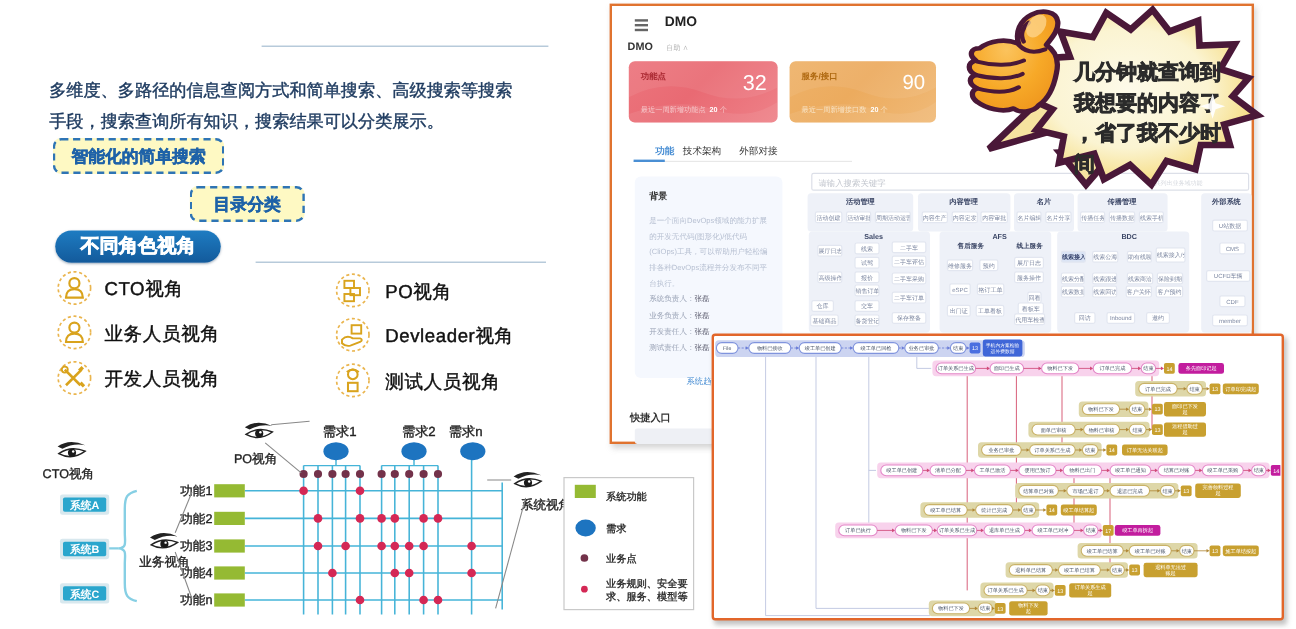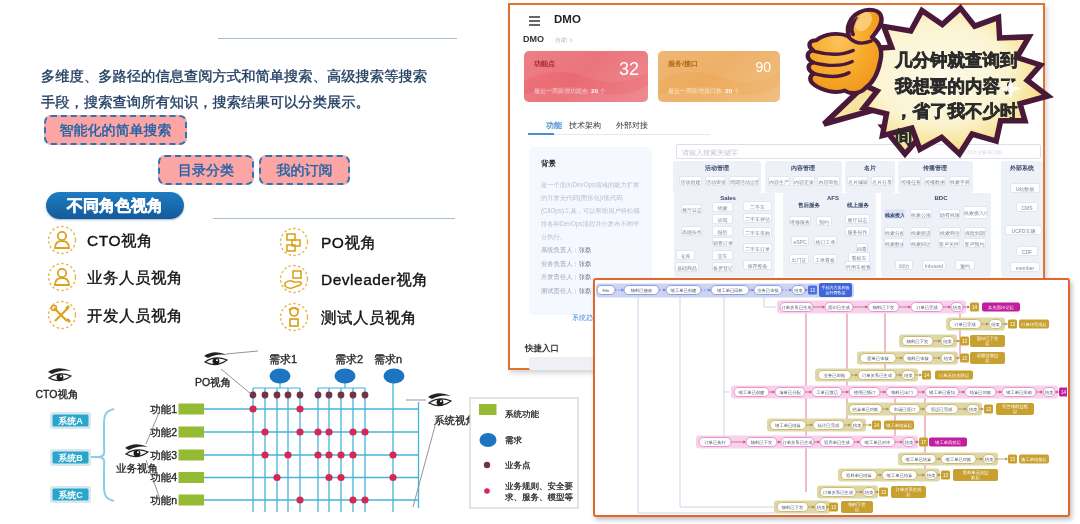--- a/index.html
+++ b/index.html
@@ -1,34 +1,33 @@
 <!DOCTYPE html>
 <html><head><meta charset="utf-8"><style>
 *{margin:0;padding:0;box-sizing:border-box}
 body{font-family:"Liberation Sans",sans-serif;background:#fff}
 #page{position:relative;width:1080px;height:524px;background:#fff;overflow:hidden}
 .abs{position:absolute}
 .pill{background:linear-gradient(180deg,#1e7cc2,#135a9b);border-radius:14px;color:#fff;
   font-weight:bold;font-size:16px;-webkit-text-stroke:.5px #fff;text-align:center;line-height:27px;box-shadow:0 1px 2px rgba(0,40,80,.35)}
 .hline{height:1px;background:#a6bed2}
-.dash{border:2px dashed #2e74b5;border-radius:7px;color:#1e62a8;font-weight:normal;-webkit-text-stroke:.4px #1e62a8;
-  font-size:14px;text-align:center;background:#fca5a5}
+.dash{border:2px dashed #2e74b5;border-radius:7px;color:#1e62a8;font-weight:bold;-webkit-text-stroke:.4px #1e62a8;
+  font-size:14px;text-align:center;background:#fef9c3}
 .rolelabel{font-size:15.5px;color:#111;letter-spacing:.5px;-webkit-text-stroke:.35px #111}
 .chip{position:absolute;background:#fff;border:1px solid #e2e6f0;border-radius:2px;
   color:#7b86a0;font-size:5px;text-align:center;overflow:hidden;white-space:nowrap}
 .ghead{position:absolute;font-size:6px;font-weight:bold;color:#3c4766;text-align:center}
 .gpanel{position:absolute;background:#eef1f8;border-radius:3px}
 </style></head><body>
 <div id="page">
 
 <div class="abs hline" style="left:218px;top:38px;width:239px"></div>
 <div class="abs" style="left:41px;top:63px;width:430px;font-size:14.3px;line-height:26px;color:#1d3a5f;-webkit-text-stroke:.35px #1d3a5f">多维度、多路径的信息查阅方式和简单搜索、高级搜索等搜索<br>手段，搜索查询所有知识，搜索结果可以分类展示。</div>
 <div class="abs dash" style="left:44px;top:115px;width:143px;height:30px;line-height:26px">智能化的简单搜索</div>
 <div class="abs dash" style="left:158px;top:155px;width:96px;height:30px;line-height:26px">目录分类</div>
-<div class="abs dash" style="left:259px;top:155px;width:91px;height:30px;line-height:26px">我的订阅</div>
 <div class="abs pill" style="left:46px;top:192px;width:138px;height:27px">不同角色视角</div>
 <div class="abs hline" style="left:213px;top:218px;width:242px"></div>
 <svg class="abs" style="left:47px;top:225px" width="30" height="30" viewBox="-15 -15 30 30">
       <circle cx="0" cy="0" r="13.5" fill="none" stroke="#eab54e" stroke-width="1.4" stroke-dasharray="2.6 2.2"></circle>
       <circle cx="0" cy="-4" r="4.2" fill="none" stroke="#d9a31d" stroke-width="1.8"></circle>
       <path d="M-7,8 Q-7,1 0,1 Q7,1 7,8 Z" fill="none" stroke="#d9a31d" stroke-width="1.8"></path>
     </svg>
     <div class="abs rolelabel" style="left:87px;top:231px">CTO视角</div>
     <svg class="abs" style="left:279px;top:227px" width="30" height="30" viewBox="-15 -15 30 30">
       <circle cx="0" cy="0" r="13.5" fill="none" stroke="#eab54e" stroke-width="1.4" stroke-dasharray="2.6 2.2"></circle>
@@ -192,21 +191,21 @@
         <div class="abs" style="left:10px;top:8px;font-size:7px;font-weight:bold;color:#a8262f">功能点</div>
         <div class="abs" style="right:9px;top:8px;font-size:18px;color:#fff">32</div>
         <div class="abs" style="left:10px;bottom:6px;font-size:6px;color:#f6c7ca">最近一周新增功能点&nbsp;&nbsp;<b style="color:#fff">20</b> 个</div>
       </div>
 <div class="abs" style="left:148px;top:46px;width:122px;height:51px;border-radius:5px;background:linear-gradient(135deg,#eeb269,#ecab5e 45%,#f0ba78);overflow:hidden">
         <svg width="122" height="51" style="position:absolute;left:0;top:0">
           <path d="M0,30 Q30,14 62,26 T122,22 L122,0 L0,0 Z" fill="rgba(255,255,255,0.07)"></path>
           <path d="M0,44 Q40,30 70,40 T122,34 L122,51 L0,51 Z" fill="rgba(255,255,255,0.08)"></path>
         </svg>
         <div class="abs" style="left:10px;top:8px;font-size:7px;font-weight:bold;color:#b06a12">服务/接口</div>
-        <div class="abs" style="right:9px;top:8px;font-size:14px;color:#fff">90</div>
+        <div class="abs" style="right:9px;top:8px;font-size:17px;color:#fff">90</div>
         <div class="abs" style="left:10px;bottom:6px;font-size:6px;color:#f8e2c2">最近一周新增接口数&nbsp;&nbsp;<b style="color:#fff">20</b> 个</div>
       </div>
 <div class="abs" style="left:36px;top:115px;font-size:8px;font-weight:bold;color:#4a8fd4">功能</div>
 <div class="abs" style="left:59px;top:115px;font-size:8px;color:#333">技术架构</div>
 <div class="abs" style="left:106px;top:115px;font-size:8px;color:#333">外部对接</div>
 <div class="abs" style="left:18px;top:129px;width:182px;height:1px;background:#e8e8e8"></div>
 <div class="abs" style="left:18px;top:128px;width:26px;height:2px;background:#4a8fd4"></div>
 <div class="abs" style="left:19px;top:142px;width:123px;height:168px;background:#f5f8fe;border-radius:5px">
         <div class="abs" style="left:12px;top:12px;font-size:7.5px;font-weight:bold;color:#333">背景</div>
         <div class="abs" style="left:12px;top:31px;width:100px;font-size:6.3px;line-height:13px;color:#b6bfd1">是一个面向DevOps领域的能力扩展的开发无代码(图形化)/低代码(CliOps)工具，可以帮助用户轻松编排各种DevOps流程并分发布不同平台执行。</div>

